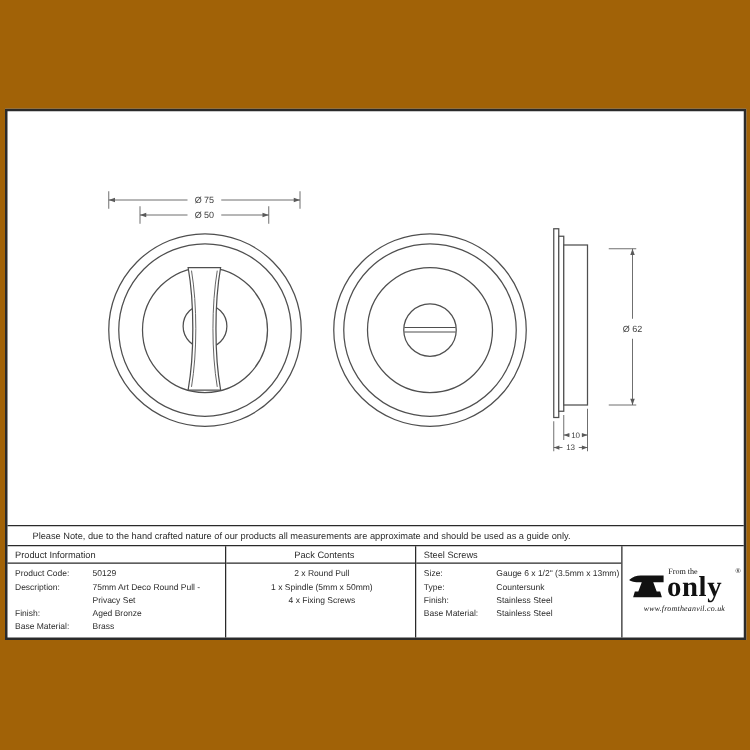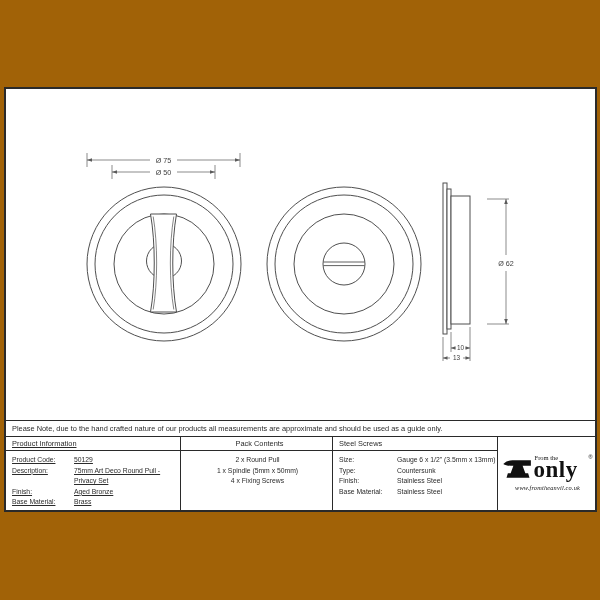--- a/index.html
+++ b/index.html
@@ -5,26 +5,26 @@
   html,body{margin:0;padding:0;background:#ffffff;}
   .canvas{position:relative;width:600px;height:600px;background:#a16207;overflow:hidden;
           font-family:"Liberation Sans",sans-serif;color:#2b2b2b;}
   .frame{position:absolute;left:4px;top:87px;width:589px;height:421px;
          border:2px solid #2a2a2a;background:#fff;}
   .drawing{position:absolute;left:0;top:0;width:589px;height:331px;}
   .drawing svg{display:block;}
 
   .note-row{position:absolute;left:0;top:331px;width:589px;height:17px;
             border-top:1px solid #2a2a2a;border-bottom:1px solid #2a2a2a;box-sizing:border-box;
-            font-size:7.4px;line-height:15px;padding-left:6px;white-space:nowrap;overflow:hidden;}
+            font-size:7.4px;line-height:15px;padding-left:20px;white-space:nowrap;overflow:hidden;}
 
   .spec-table{position:absolute;left:0;top:348px;width:589px;height:73px;display:flex;}
   .col{box-sizing:border-box;height:100%;}
   .col-divider{border-right:1px solid #2a2a2a;}
-  .col1{width:184px;text-decoration:underline;}
+  .col1{width:184px;}
   .col2{width:160px;text-align:center;}
   .col3{width:165px;}
   .col4{width:102px;display:flex;align-items:center;justify-content:center;}
   .th{height:14px;line-height:14px;border-bottom:1px solid #2a2a2a;box-sizing:border-box;
       font-size:7.4px;padding-left:6px;white-space:nowrap;overflow:hidden;}
   .tbody{padding:4px 4px 0 6px;font-size:6.8px;line-height:10.6px;}
   .kv{display:flex;}
   .kv .k{flex:0 0 62px;}
   .col3 .kv .k{flex:0 0 58px;}
   .kv .v{flex:1;}

